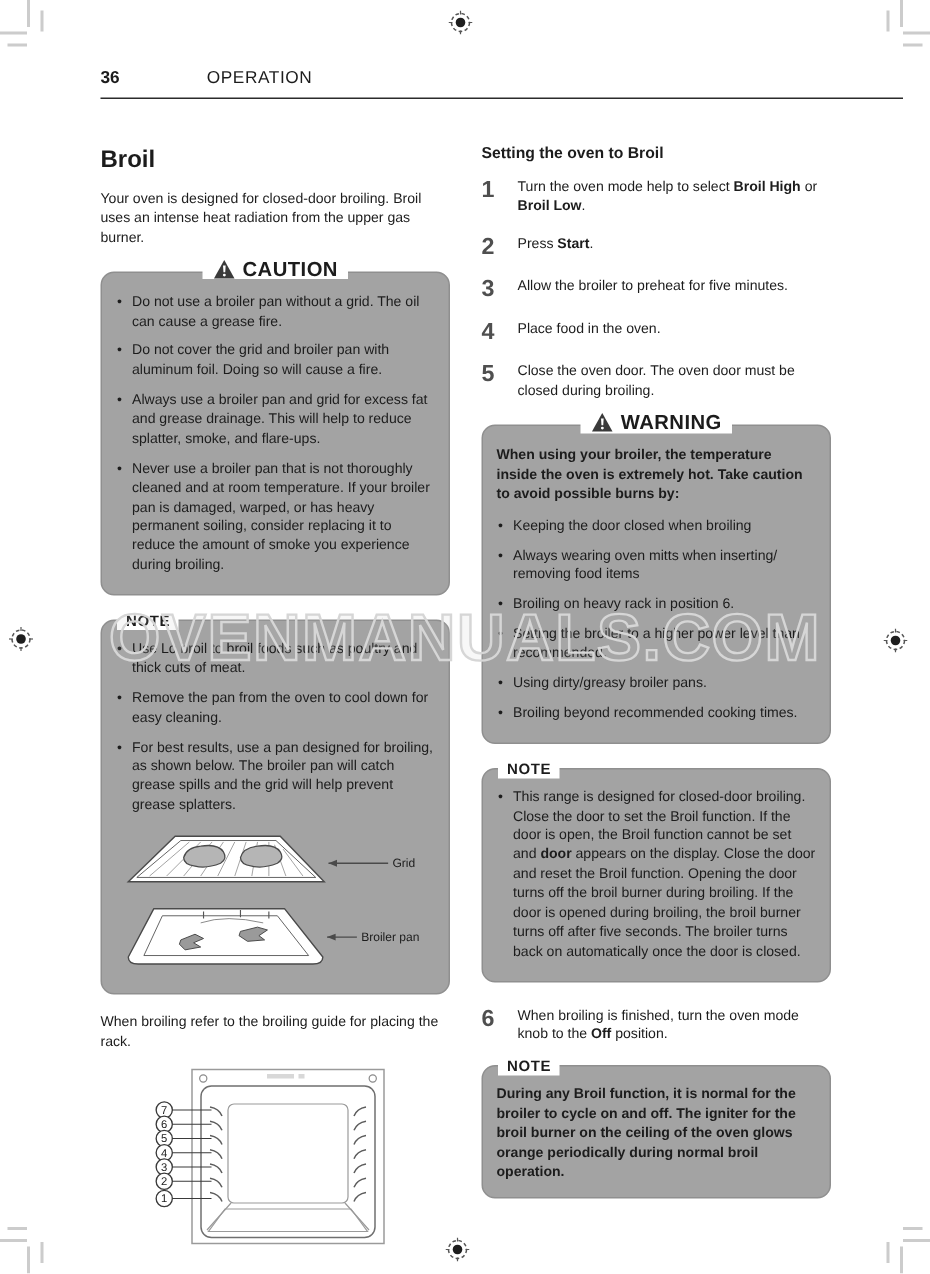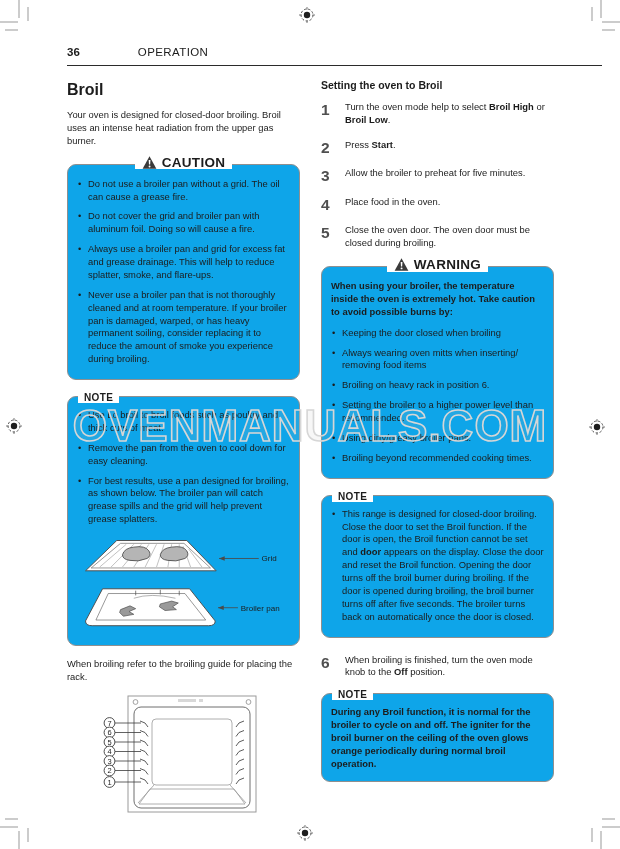--- a/index.html
+++ b/index.html
@@ -17,28 +17,28 @@
     font-size:44px;font-weight:bold;letter-spacing:1px;white-space:nowrap;
     color:rgba(190,190,190,0.12);
     -webkit-text-stroke:1.6px #d6d6d6;
     z-index:9;pointer-events:none;
   }
   
   .content{position:absolute;left:67px;top:46px;width:535px;}
   .pagehead{display:flex;align-items:baseline;gap:11px;border-bottom:1.5px solid #2b2b2b;padding-bottom:7px;}
   .pagehead .num{font-size:11.5px;font-weight:bold;}
   .pagehead .sec{font-size:11.5px;letter-spacing:0.4px;margin-left:47px;}
-  .columns{display:flex;gap:21px;margin-top:9px;}
+  .columns{display:flex;gap:21px;margin-top:26px;}
   .col{width:233px;}
   
   h1.broil{font-size:16px;font-weight:bold;margin:6px 0 10px;}
   h2.subhead{font-size:10.5px;font-weight:bold;margin:4px 0 10px;}
   p.body{font-size:9.4px;line-height:1.37;margin:0 0 10px;}
   
-  .box{border:1px solid #8f8f8f;border-radius:9px;position:relative;background:#0ea5e9;}
+  .box{border:1px solid #8f8f8f;border-radius:9px;position:relative;background:#a3a3a3;}
   .box.alert{margin:16px 0 12px;padding:13px 9px 6px;}
   .box.note{margin:16px 0 12px;padding:12px 9px 6px;}
   .boxtitle{position:absolute;top:-9px;left:0;width:100%;text-align:center;line-height:1;}
   .boxtitle .inner{display:inline-flex;align-items:center;gap:5px;background:#fff;padding:0 7px;font-weight:bold;font-size:13.5px;letter-spacing:0.3px;}
   .boxtitle.notetitle{left:10px;width:auto;text-align:left;}
   .boxtitle.notetitle .inner{font-size:10px;padding:0 6px;letter-spacing:0.4px;}
   .tri{width:15px;height:13px;display:inline-block;}
   .box p{font-size:9.4px;line-height:1.37;margin:0 0 8px;font-weight:bold;}
   ul.bul{list-style:none;margin:0;padding:0;}
   ul.bul li{position:relative;padding-left:11px;font-size:9.4px;line-height:1.37;margin-bottom:7px;}

